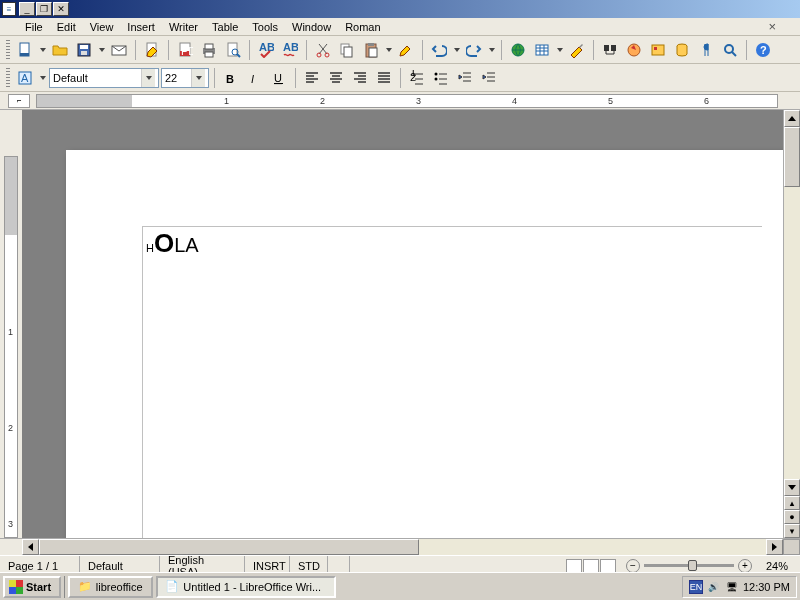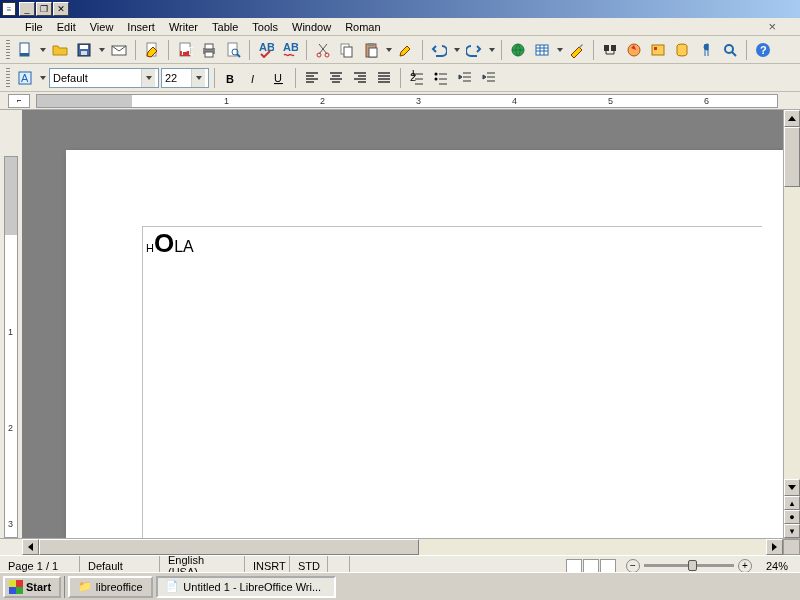--- a/index.html
+++ b/index.html
@@ -30,21 +30,21 @@
 .vruler-cont { width:22px; background:#edeae1; display:flex; flex-direction:column; align-items:center; padding-top:46px;}
 .vruler { width:14px; flex:1; background:#fff; border:1px solid #999; position:relative; overflow:hidden;}
 .vruler .gray-t { position:absolute; top:0; left:0; width:100%; height:78px; background:#c8c8c8;}
 .vruler .num { position:absolute; left:3px; font-size:9px; color:#333;}
 .page-cont { flex:1; position:relative; overflow:hidden;}
 .page-shadow { position:absolute; left:44px; top:40px; width:720px; height:560px; background:#fff; box-shadow:3px 3px 6px rgba(0,0,0,0.4);}
 .page-margin { position:absolute; left:120px; top:116px; width:620px; height:380px; border:1px solid #c0c0c0; border-right:none; border-bottom:none;}
 .doctext { position:absolute; left:124px; top:118px; font-family:"Times New Roman",serif; color:#000;}
 .doctext .ch1 { font-size:11px; } 
 .doctext .ch2 { font-size:26px; font-weight:bold; } 
-.doctext .ch34 { font-size:16px; }
+.doctext .ch34 { font-size:20px; }
 .vscroll { width:17px; background:#ece9d8; border-left:1px solid #aaa; display:flex; flex-direction:column;}
 .sbtn { height:17px; background:#d4d0c8; border:1px solid #fff; border-right-color:#808080; border-bottom-color:#808080; display:flex; align-items:center; justify-content:center; cursor:pointer;}
 .sbtn .arr { width:0; height:0;}
 .sbtn .up { border-left:4px solid transparent; border-right:4px solid transparent; border-bottom:5px solid #000;}
 .sbtn .down { border-left:4px solid transparent; border-right:4px solid transparent; border-top:5px solid #000;}
 .sthumb { flex:0 0 60px; background:#d4d0c8; border:1px solid #fff; border-right-color:#808080; border-bottom-color:#808080; cursor:pointer;}
 .sgap { flex:1;}
 .navbtns { display:flex; flex-direction:column;}
 .navbtn { height:14px; background:#d4d0c8; border:1px solid #fff; border-right-color:#808080; border-bottom-color:#808080; display:flex; align-items:center; justify-content:center; font-size:9px; cursor:pointer;}
 .hscroll-row { height:17px; background:#ece9d8; display:flex; border-top:1px solid #aaa;}
@@ -441,13 +441,19 @@
   </div>
   <div style="width:1px;height:22px;background:#888"></div>
   <div class="taskbtn">
     <span>📁</span>
     <span>libreoffice</span>
   </div>
   <div class="taskbtn active" style="width:180px">
     <span>📄</span>
     <span>Untitled 1 - LibreOffice Wri...</span>
   </div>
+  <div class="tray">
+    <div class="ticon" style="background:#35a;color:#fff;border:1px solid #238">EN</div>
+    <div class="ticon">🔊</div>
+    <div class="ticon">🖥</div>
+    <div>12:30 PM</div>
+  </div>
 </div>
 
 </body></html>

